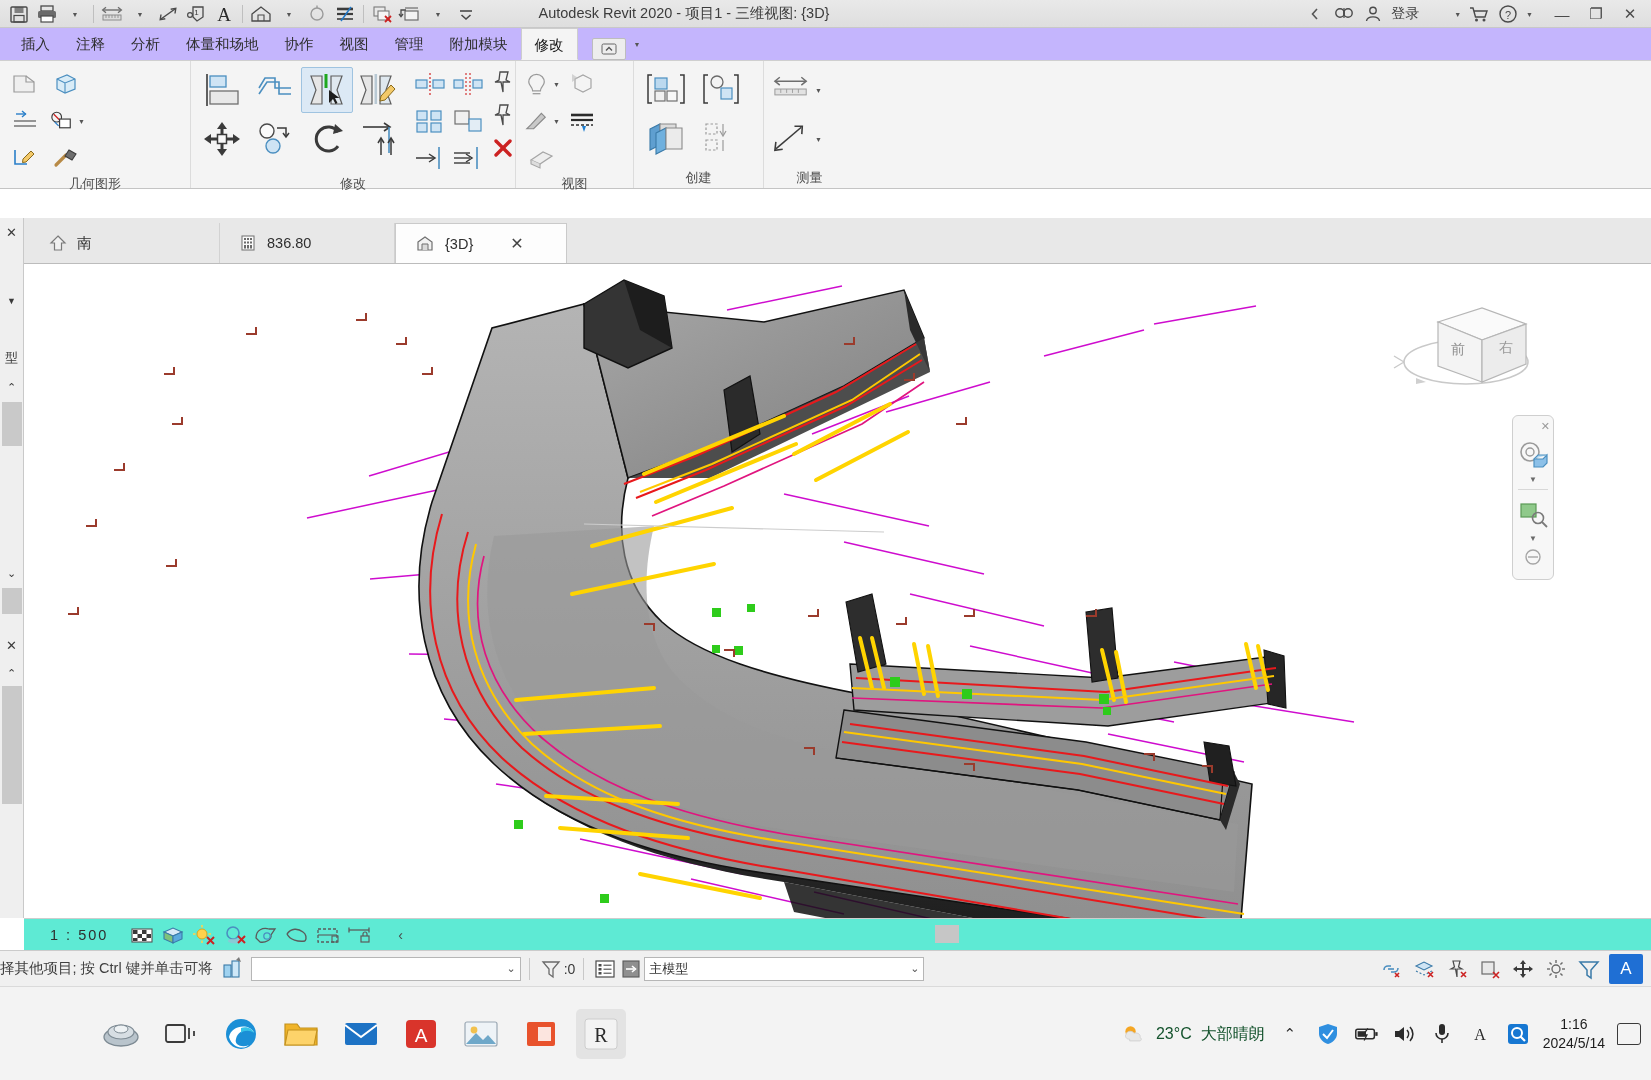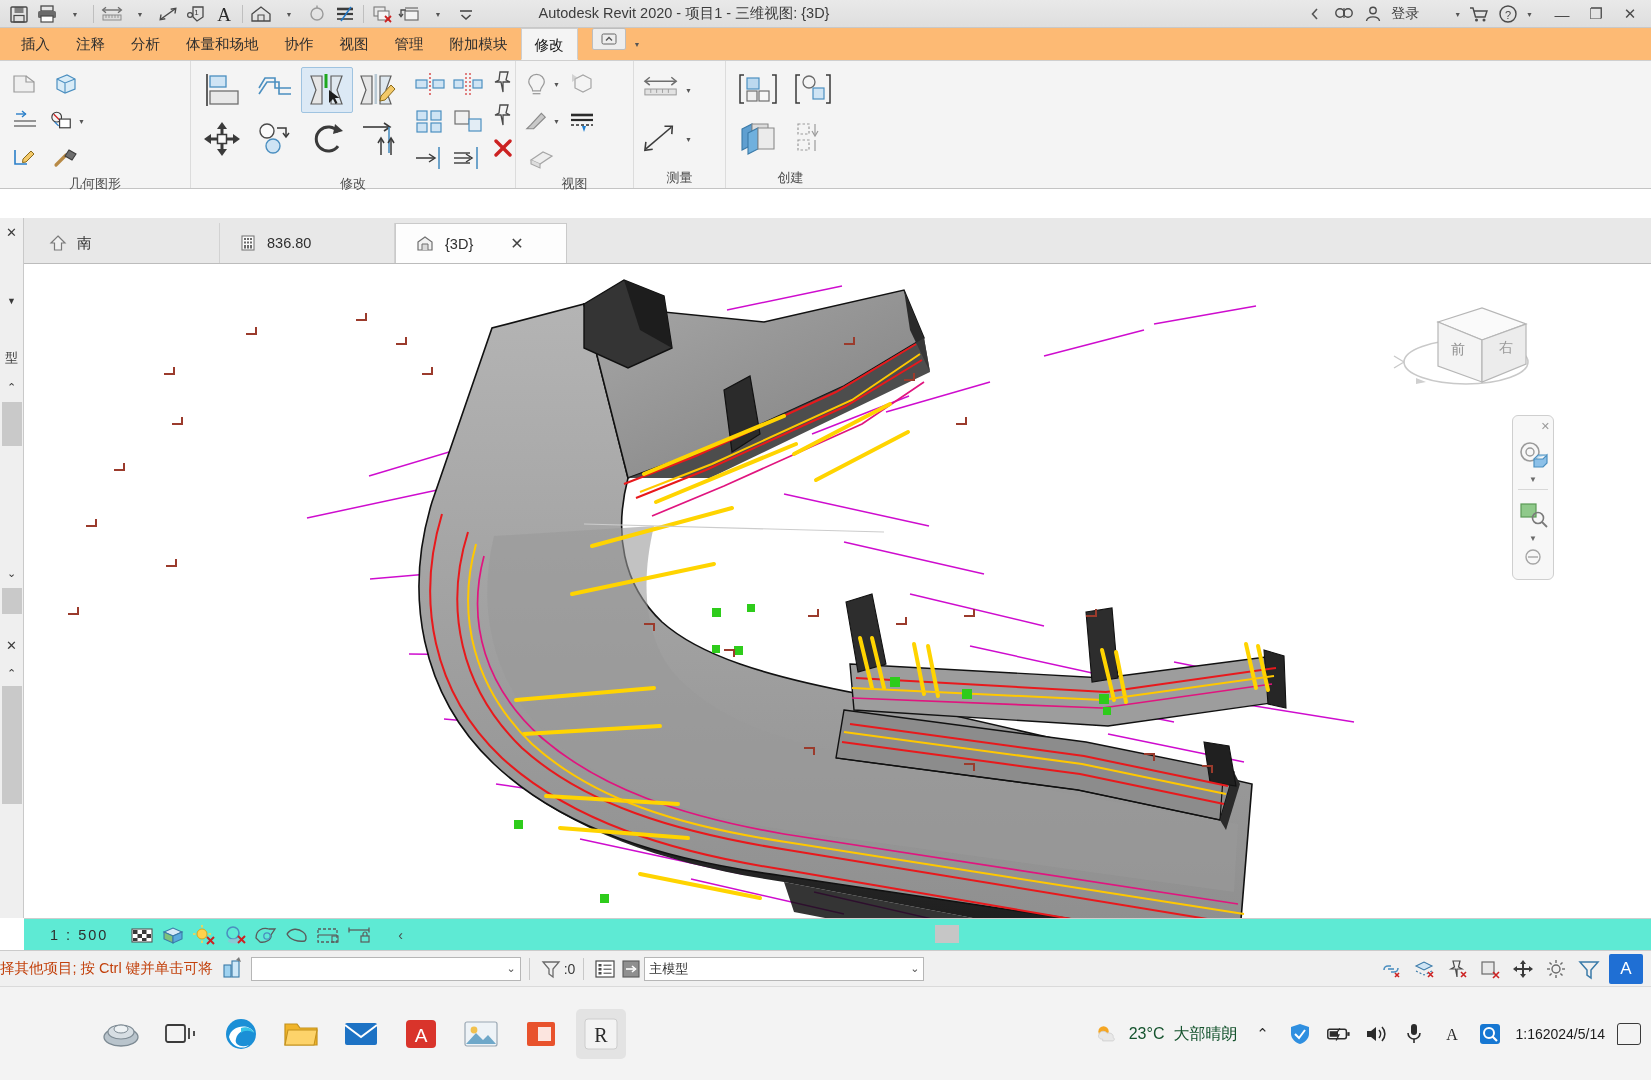--- a/index.html
+++ b/index.html
@@ -31,22 +31,22 @@
   .caret { font-size: 7px; color: #555; }
 
   .win-right { position: absolute; right: 6px; top: 0; height: 28px; display: flex; align-items: center; gap: 4px; }
   .win-btn { width: 30px; height: 24px; display:flex; align-items:center; justify-content:center; font-size: 15px; color: #4b4b4b; }
   .acct { display: flex; align-items: center; gap: 7px; font-size: 14px; color: #3c3c3c; margin-right: 10px; }
   .mini-ico { width: 22px; height: 22px; display:flex; align-items:center; justify-content:center; color:#4a4a4a; }
 
   
   .ribbon-tabs {
     position: absolute; left: 0; top: 28px; width: 1651px; height: 33px;
-    background: #fdba74; border-bottom: 1px solid #cfcfcf;
-    display: flex; align-items: flex-start; padding-left: 8px;
+    background: #c4b5fd; border-bottom: 1px solid #cfcfcf;
+    display: flex; align-items: flex-end; padding-left: 8px;
   }
   .rtab {
     height: 32px; line-height: 32px; padding: 0 13px;
     font-size: 14.5px; color: #2f2f2f; white-space: nowrap;
   }
   .rtab.active { background: #f4f4f4; border: 1px solid #cdcdcd; border-bottom: 1px solid #f4f4f4; color: #111; }
   .rtab-panelbtn {
     margin-left: 14px; width: 34px; height: 22px; border: 1px solid #bdbdbd;
     background: #ededed; border-radius: 2px; display:flex; align-items:center; justify-content:center;
     font-size: 9px; color: #555;
@@ -130,21 +130,21 @@
     position: absolute; left: 640px; top: 921px; width: 900px; height: 26px;
   }
   .hscroll-thumb { position: absolute; left: 295px; top: 4px; width: 24px; height: 18px; background: #c6c6c6; }
 
   
   .statusbar {
     position: absolute; left: 0; top: 950px; width: 1651px; height: 36px;
     background: #f0f0f0; border-top: 1px solid #cbcbcb;
     display: flex; align-items: center;
   }
-  .status-text { font-size: 14.5px; color: #c2410c; padding-left: 0px; white-space: nowrap; }
+  .status-text { font-size: 14.5px; color: #404040; padding-left: 0px; white-space: nowrap; }
   .sb-combo {
     width: 270px; height: 24px; background: #fff; border: 1px solid #b6b6b6;
     display: flex; align-items: center; padding: 0 4px; font-size: 13px; color: #333;
   }
   .sb-combo .cv { flex: 1; }
   .sb-sep { width: 1px; height: 22px; background: #c8c8c8; margin: 0 8px; }
   .sb-filtercount { font-size: 14px; color: #3a3a3a; }
   .sb-right { position: absolute; right: 8px; top: 0; height: 36px; display: flex; align-items: center; gap: 7px; }
   .sb-ico { width: 26px; height: 26px; display:flex; align-items:center; justify-content:center; }
   .sb-avatar {
@@ -157,21 +157,21 @@
     position: absolute; left: 0; top: 986px; width: 1651px; height: 94px;
     background: #f3f3f3; border-top: 1px solid #dadada;
     display: flex; align-items: center;
   }
   .tb-items { display: flex; align-items: center; gap: 10px; padding-left: 96px; }
   .tb-app { width: 50px; height: 50px; display:flex; align-items:center; justify-content:center; border-radius: 5px; }
   .tb-app.active { background: #e3e3e3; }
   .tray { position: absolute; right: 10px; top: 0; height: 94px; display: flex; align-items: center; gap: 12px; }
   .weather { display: flex; align-items: center; gap: 9px; font-size: 16px; color: #14532d; }
   .tray-ico { width: 26px; height: 26px; display:flex; align-items:center; justify-content:center; color:#2b2b2b; }
-  .clock { display: flex; flex-direction: row; align-items: center; font-size: 14px; color: #1d1d1d; line-height: 1.35; }
+  .clock { display: flex; flex-direction: column; align-items: center; font-size: 14px; color: #1d1d1d; line-height: 1.35; }
   .notifbox { width: 24px; height: 22px; border: 1.6px solid #3a3a3a; border-radius: 3px 3px 3px 0; }
 </style>
 </head>
 <body>
 
 <div id="app">
 
   <div class="titlebar">
     <div class="qat">
       <div class="qat-btn">
@@ -604,20 +604,68 @@
                   <line x1="4" y1="18" x2="26" y2="18" stroke-width="1.6" stroke-dasharray="3,2"></line>
                 </g>
                 <polygon points="15,19 19,19 17,25" fill="#1f7fd0"></polygon>
               </svg>
           </div>
         </div>
       </div>
       <div class="panel-label">视图</div>
     </div>
 
+    <div class="panel" style="width:130px">
+      <div class="panel-body">
+        <div class="stack">
+          <div class="tool">
+            <svg width="46" height="40" viewBox="0 0 46 40">
+                <g stroke="#3a3a3a" stroke-width="1.5" fill="none">
+                  <polyline points="9,5 5,5 5,33 9,33"></polyline>
+                  <polyline points="37,5 41,5 41,33 37,33"></polyline>
+                </g>
+                <rect x="12" y="8" width="12" height="11" fill="#bcd9ef" stroke="#4b8fc0" stroke-width="1.2"></rect>
+                <rect x="12" y="21" width="10" height="10" fill="#f0f0f0" stroke="#6f6f6f" stroke-width="1.2"></rect>
+                <rect x="24" y="21" width="10" height="10" fill="#f7f7f7" stroke="#6f6f6f" stroke-width="1.2"></rect>
+              </svg>
+          </div>
+          <div class="tool">
+            <svg width="46" height="40" viewBox="0 0 46 40">
+                <path d="M7 10 L17 5 L17 26 L7 31 Z" fill="#5f9fd0" stroke="#3a7aa8" stroke-width="1.1"></path>
+                <path d="M17 5 L33 5 L33 26 L17 26 Z" fill="#dcdcdc" stroke="#8a8a8a" stroke-width="1.1"></path>
+                <path d="M13 14 L23 9 L23 30 L13 35 Z" fill="#6fb0de" stroke="#3a7aa8" stroke-width="1.1"></path>
+                <path d="M23 9 L39 9 L39 30 L23 30 Z" fill="#ebebeb" stroke="#8a8a8a" stroke-width="1.1"></path>
+              </svg>
+          </div>
+        </div>
+        <div class="stack">
+          <div class="tool">
+            <svg width="44" height="40" viewBox="0 0 44 40">
+                <g stroke="#3a3a3a" stroke-width="1.5" fill="none">
+                  <polyline points="9,5 5,5 5,33 9,33"></polyline>
+                  <polyline points="35,5 39,5 39,33 35,33"></polyline>
+                </g>
+                <circle cx="18" cy="12" r="6" fill="none" stroke="#6a6a6a" stroke-width="1.3"></circle>
+                <rect x="22" y="18" width="11" height="11" fill="#cfe4f4" stroke="#4b8fc0" stroke-width="1.2"></rect>
+              </svg>
+          </div>
+          <div class="tool">
+            <svg width="44" height="40" viewBox="0 0 44 40">
+                <rect x="7" y="5" width="11" height="10" fill="none" stroke="#9a9a9a" stroke-width="1.2" stroke-dasharray="2.5,2"></rect>
+                <line x1="24" y1="5" x2="24" y2="16" stroke="#9a9a9a" stroke-width="1.2"></line>
+                <polyline points="21,12 24,17 27,12" fill="none" stroke="#9a9a9a" stroke-width="1.2"></polyline>
+                <rect x="7" y="21" width="11" height="10" fill="none" stroke="#9a9a9a" stroke-width="1.2" stroke-dasharray="2.5,2"></rect>
+                <line x1="24" y1="21" x2="24" y2="32" stroke="#9a9a9a" stroke-width="1.2"></line>
+              </svg>
+          </div>
+        </div>
+      </div>
+      <div class="panel-label">创建</div>
+    </div>
+
     <div class="panel" style="width:92px">
       <div class="panel-body">
         <div class="stack">
           <div class="tool withcaret">
             <svg width="44" height="36" viewBox="0 0 44 36">
                 <line x1="5" y1="9" x2="37" y2="9" stroke="#6e6e6e" stroke-width="1.5"></line>
                 <polyline points="10,5 5,9 10,13" fill="none" stroke="#6e6e6e" stroke-width="1.5"></polyline>
                 <polyline points="32,5 37,9 32,13" fill="none" stroke="#6e6e6e" stroke-width="1.5"></polyline>
                 <rect x="5" y="17" width="32" height="6" fill="#e2e2e2" stroke="#9a9a9a" stroke-width="1"></rect>
                 <g stroke="#9a9a9a" stroke-width="0.9">
@@ -633,68 +681,20 @@
             <svg width="44" height="36" viewBox="0 0 44 36">
                 <line x1="6" y1="28" x2="32" y2="6" stroke="#3c3c3c" stroke-width="1.6"></line>
                 <polyline points="6,21 5,29.5 13,28.5" fill="none" stroke="#3c3c3c" stroke-width="1.6"></polyline>
                 <polyline points="25,5 33,5 32.5,13" fill="none" stroke="#3c3c3c" stroke-width="1.6"></polyline>
               </svg>
             <span class="caret">▼</span>
           </div>
         </div>
       </div>
       <div class="panel-label">测量</div>
-    </div>
-
-    <div class="panel" style="width:130px">
-      <div class="panel-body">
-        <div class="stack">
-          <div class="tool">
-            <svg width="46" height="40" viewBox="0 0 46 40">
-                <g stroke="#3a3a3a" stroke-width="1.5" fill="none">
-                  <polyline points="9,5 5,5 5,33 9,33"></polyline>
-                  <polyline points="37,5 41,5 41,33 37,33"></polyline>
-                </g>
-                <rect x="12" y="8" width="12" height="11" fill="#bcd9ef" stroke="#4b8fc0" stroke-width="1.2"></rect>
-                <rect x="12" y="21" width="10" height="10" fill="#f0f0f0" stroke="#6f6f6f" stroke-width="1.2"></rect>
-                <rect x="24" y="21" width="10" height="10" fill="#f7f7f7" stroke="#6f6f6f" stroke-width="1.2"></rect>
-              </svg>
-          </div>
-          <div class="tool">
-            <svg width="46" height="40" viewBox="0 0 46 40">
-                <path d="M7 10 L17 5 L17 26 L7 31 Z" fill="#5f9fd0" stroke="#3a7aa8" stroke-width="1.1"></path>
-                <path d="M17 5 L33 5 L33 26 L17 26 Z" fill="#dcdcdc" stroke="#8a8a8a" stroke-width="1.1"></path>
-                <path d="M13 14 L23 9 L23 30 L13 35 Z" fill="#6fb0de" stroke="#3a7aa8" stroke-width="1.1"></path>
-                <path d="M23 9 L39 9 L39 30 L23 30 Z" fill="#ebebeb" stroke="#8a8a8a" stroke-width="1.1"></path>
-              </svg>
-          </div>
-        </div>
-        <div class="stack">
-          <div class="tool">
-            <svg width="44" height="40" viewBox="0 0 44 40">
-                <g stroke="#3a3a3a" stroke-width="1.5" fill="none">
-                  <polyline points="9,5 5,5 5,33 9,33"></polyline>
-                  <polyline points="35,5 39,5 39,33 35,33"></polyline>
-                </g>
-                <circle cx="18" cy="12" r="6" fill="none" stroke="#6a6a6a" stroke-width="1.3"></circle>
-                <rect x="22" y="18" width="11" height="11" fill="#cfe4f4" stroke="#4b8fc0" stroke-width="1.2"></rect>
-              </svg>
-          </div>
-          <div class="tool">
-            <svg width="44" height="40" viewBox="0 0 44 40">
-                <rect x="7" y="5" width="11" height="10" fill="none" stroke="#9a9a9a" stroke-width="1.2" stroke-dasharray="2.5,2"></rect>
-                <line x1="24" y1="5" x2="24" y2="16" stroke="#9a9a9a" stroke-width="1.2"></line>
-                <polyline points="21,12 24,17 27,12" fill="none" stroke="#9a9a9a" stroke-width="1.2"></polyline>
-                <rect x="7" y="21" width="11" height="10" fill="none" stroke="#9a9a9a" stroke-width="1.2" stroke-dasharray="2.5,2"></rect>
-                <line x1="24" y1="21" x2="24" y2="32" stroke="#9a9a9a" stroke-width="1.2"></line>
-              </svg>
-          </div>
-        </div>
-      </div>
-      <div class="panel-label">创建</div>
     </div>
   </div>
 
   <div class="viewtabs">
     <div class="vtabs-closeall">✕</div>
     <div class="vtab" style="width:190px">
       <span class="ico">
         <svg width="20" height="20" viewBox="0 0 20 20">
             <path d="M10 3 L17 10 L13.5 10 L13.5 17 L6.5 17 L6.5 10 L3 10 Z" fill="#f1f1f1" stroke="#7a7a7a" stroke-width="1.2"></path>
           </svg>

